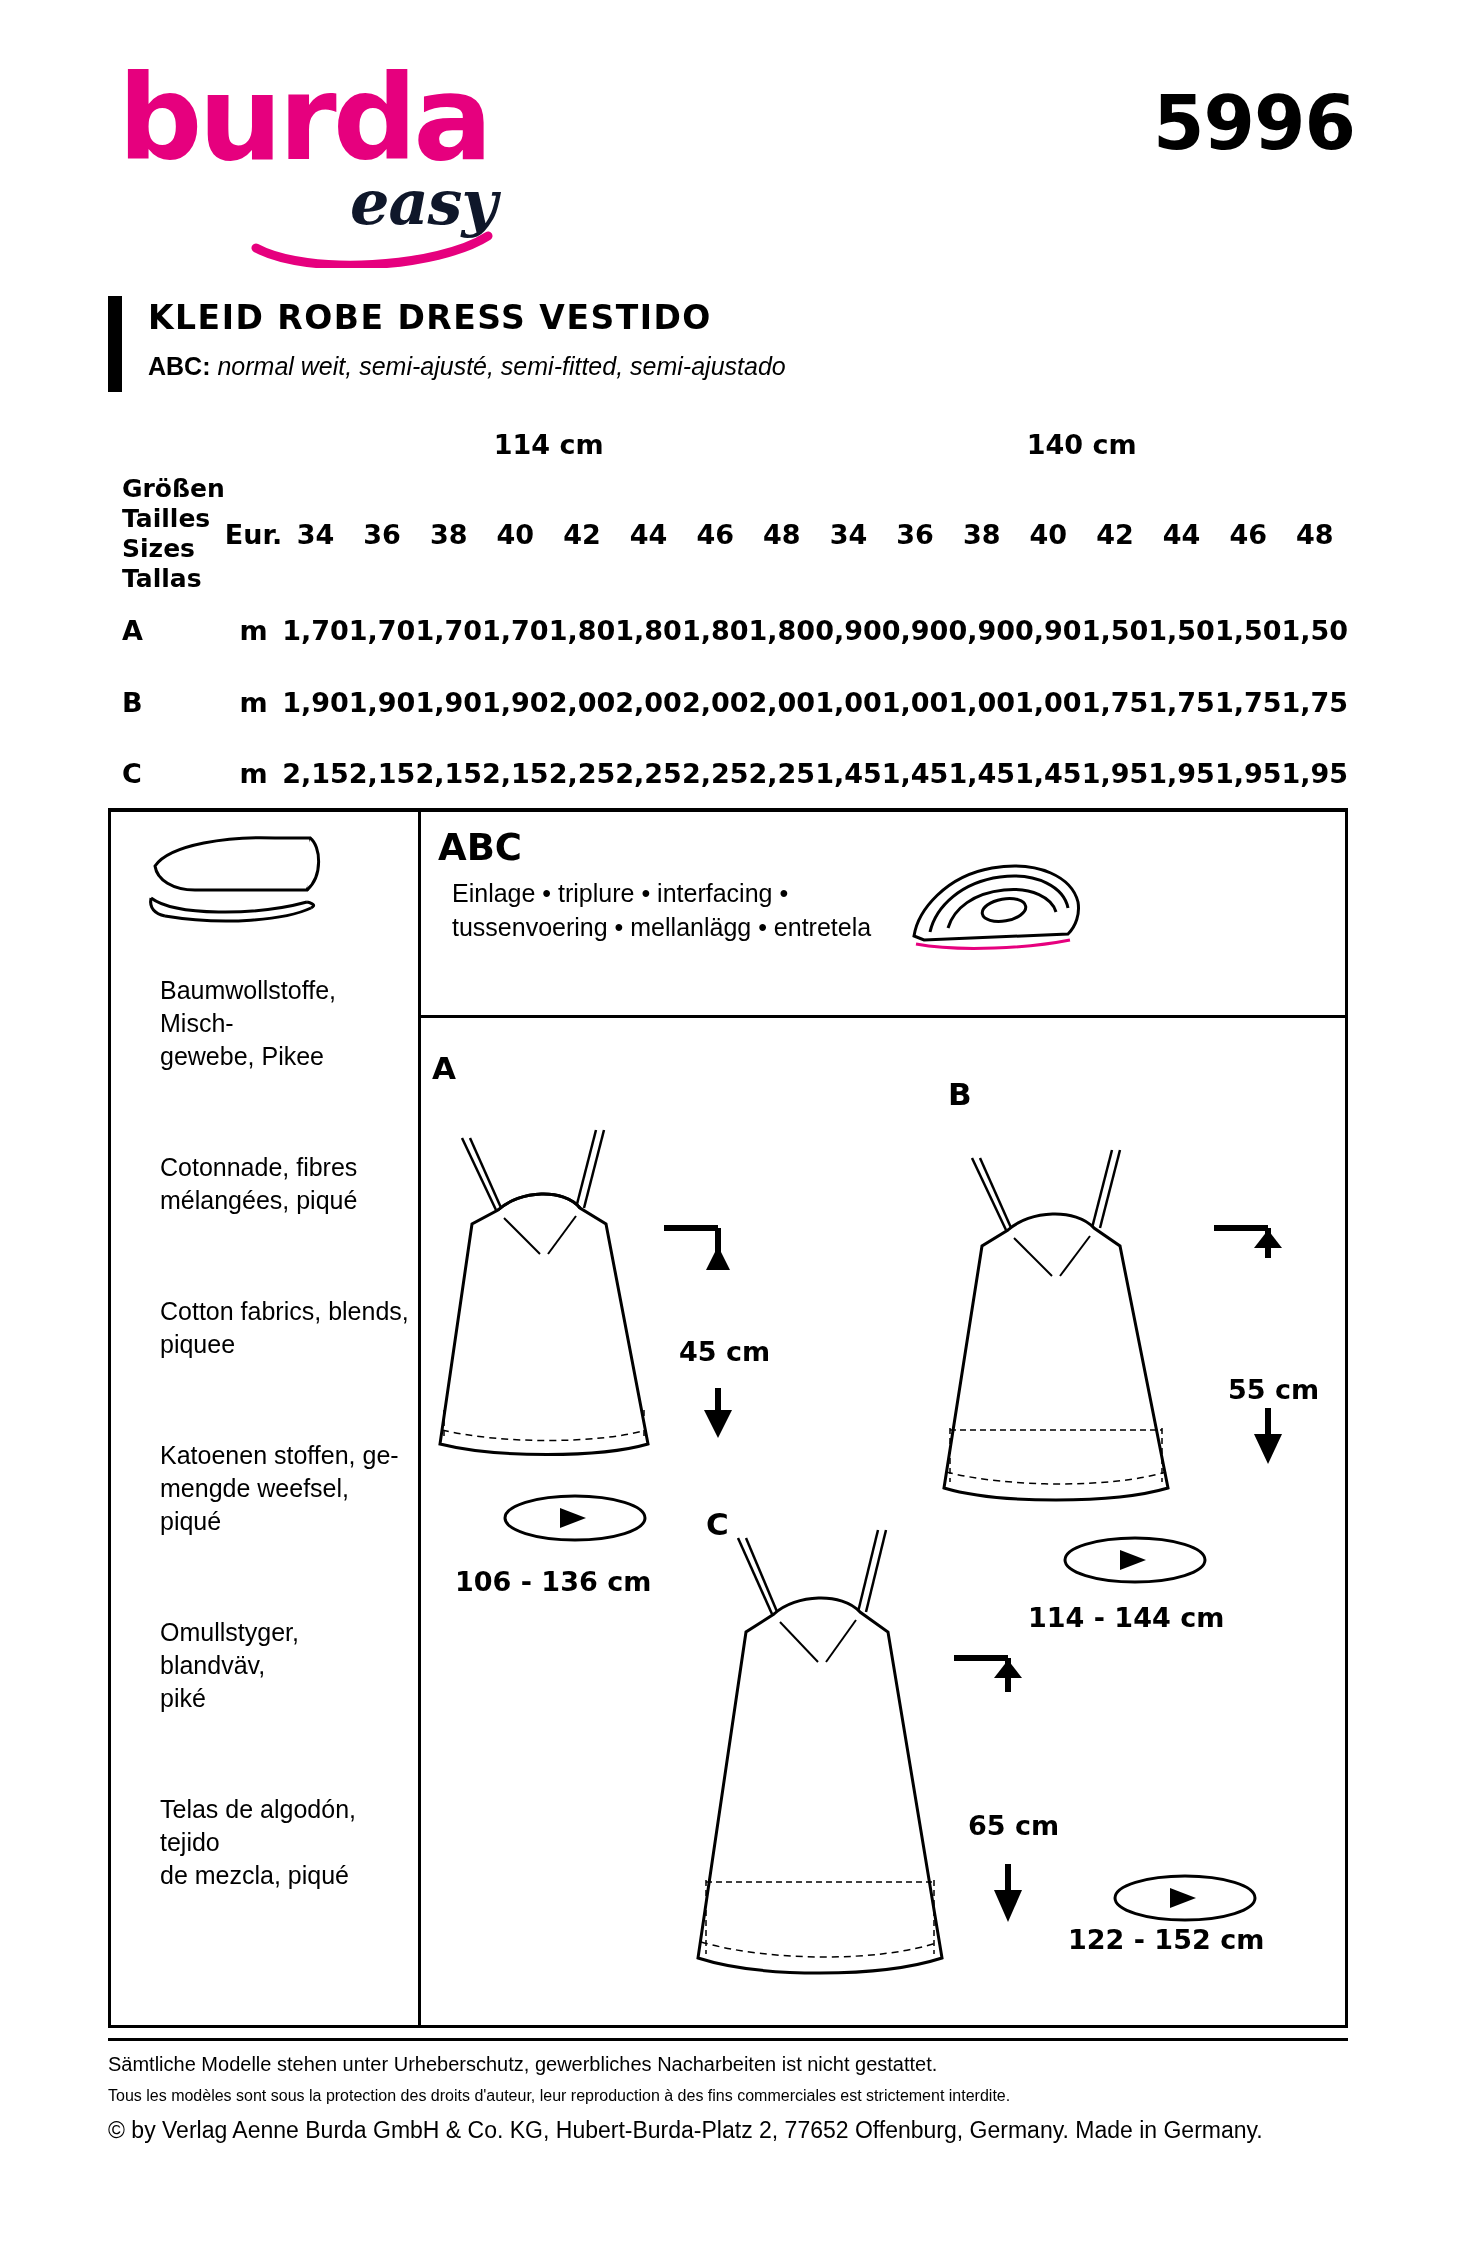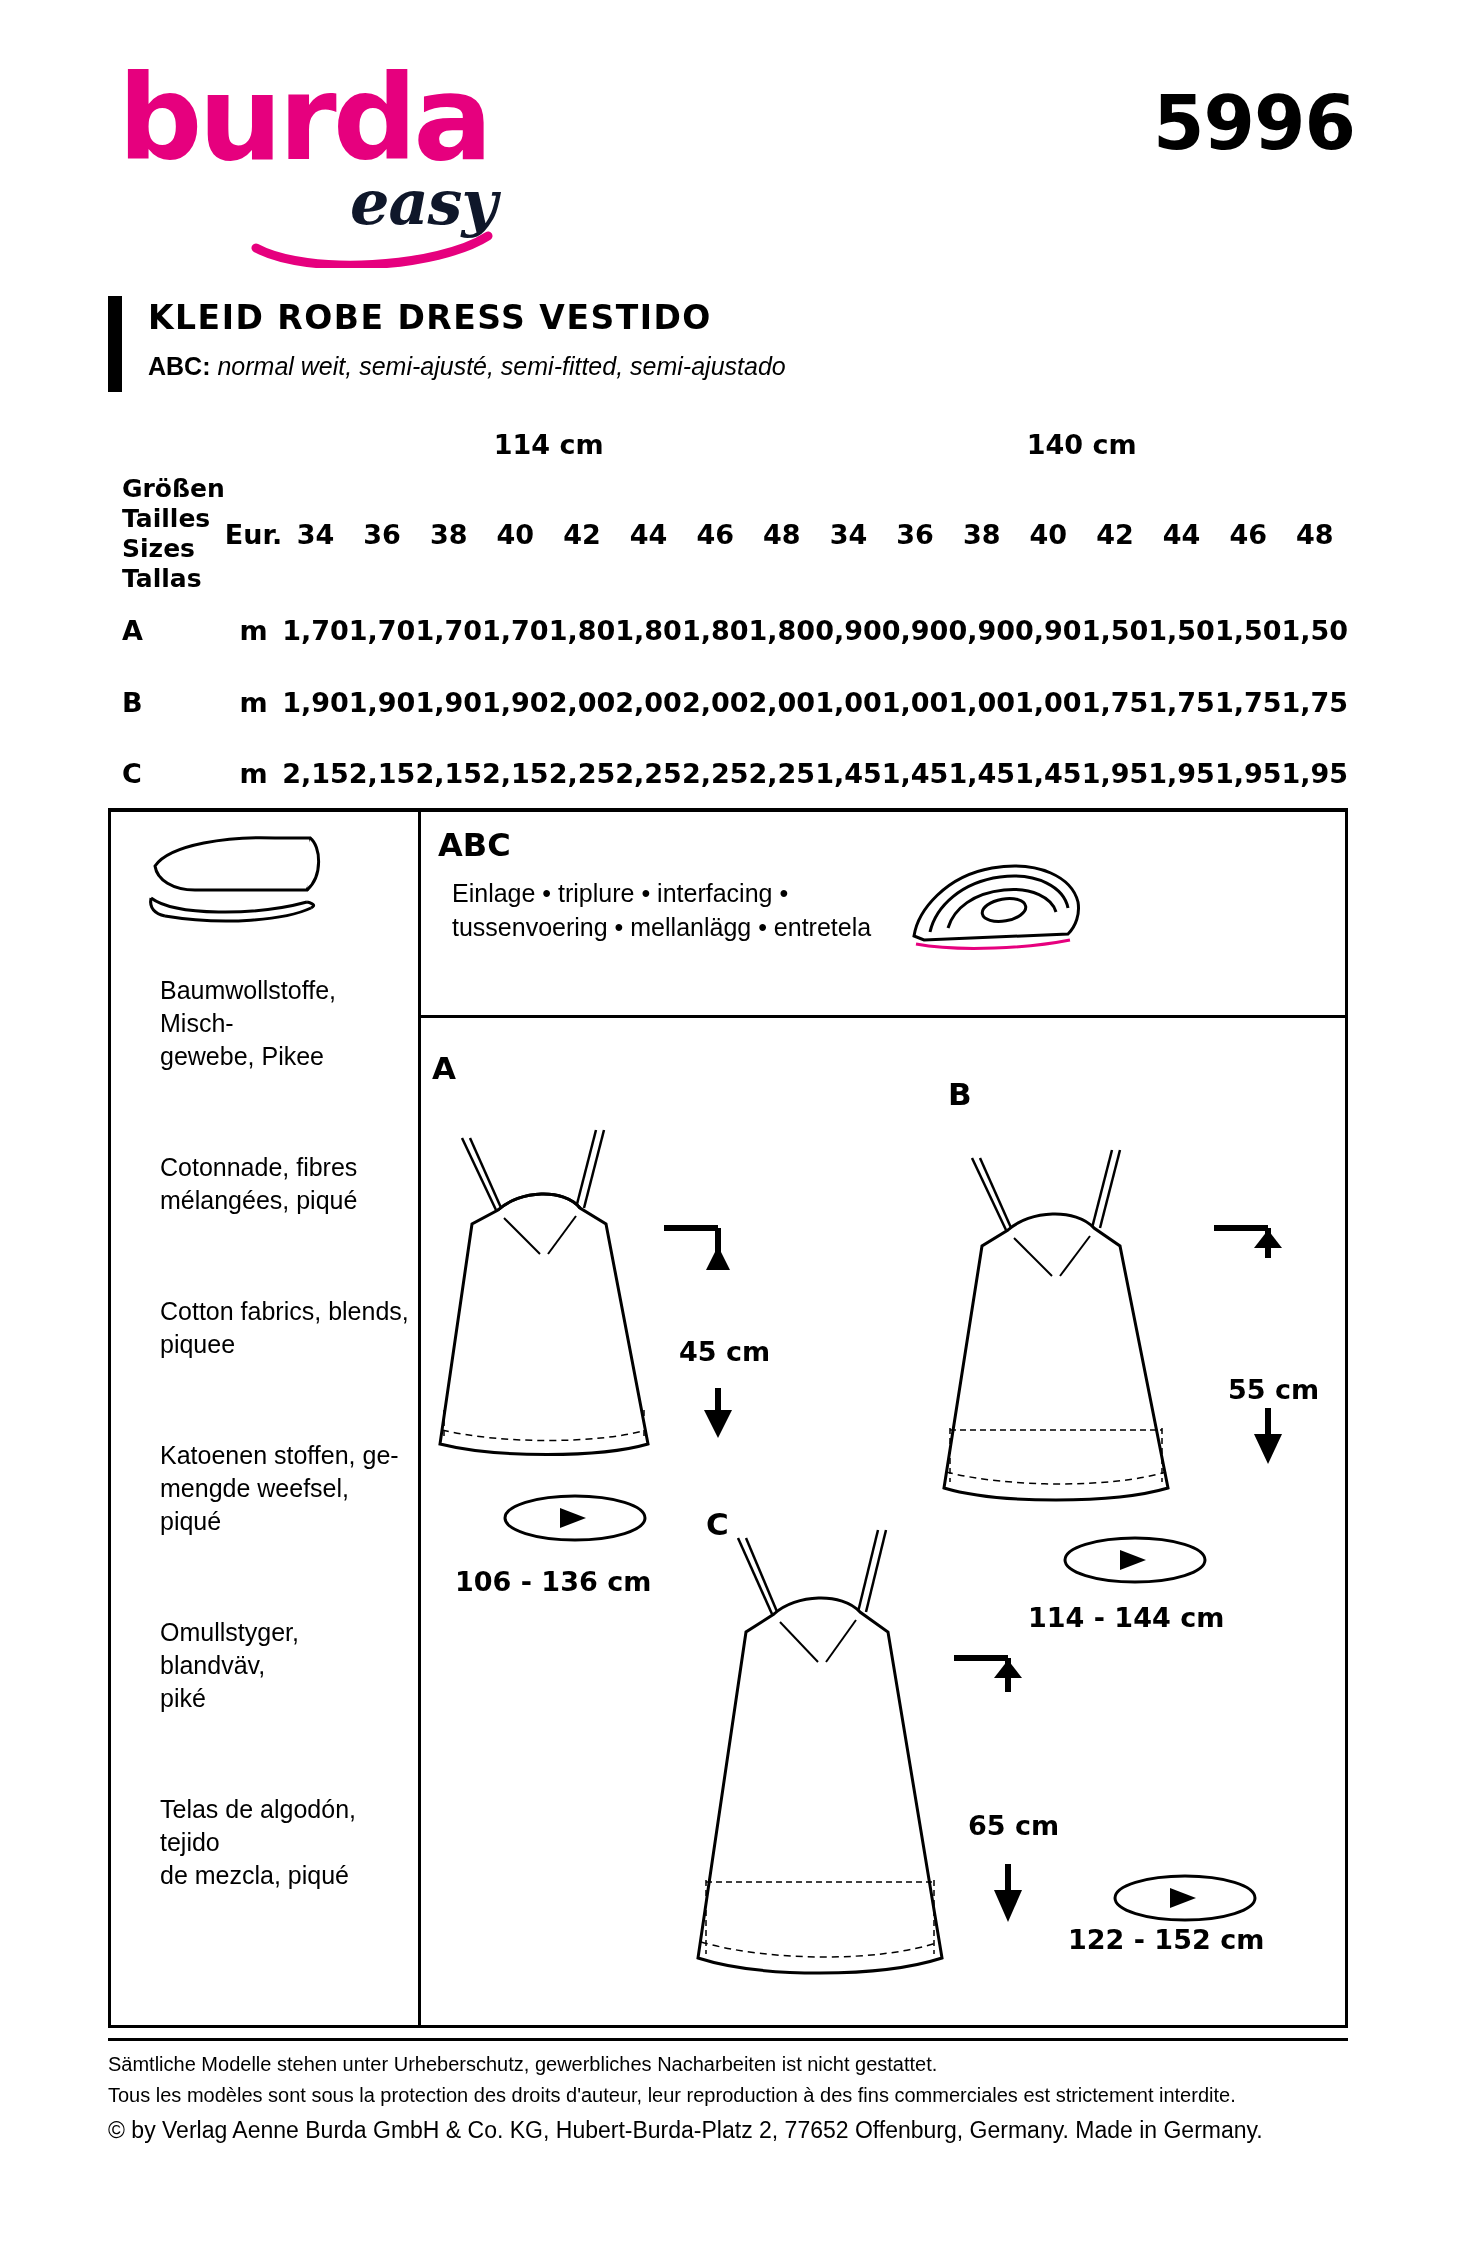--- a/index.html
+++ b/index.html
@@ -145,21 +145,21 @@
     position: absolute;
     left: 418px; top: 800px;
     width: 930px; height: 210px;
     border: 3px solid #000;
   }
   .abc-title {
     position: absolute;
     left: 438px; top: 818px;
     font-family: "DejaVu Sans", sans-serif;
     font-weight: bold;
-    font-size: 32px;
+    font-size: 37px;
   }
   .abc-text {
     position: absolute;
     left: 452px; top: 868px;
     width: 420px;
     font-size: 25px;
     line-height: 34px;
   }
   .iron {
     position: absolute;
@@ -205,21 +205,21 @@
     width: 1240px;
     margin-bottom: 10px;
   }
   .footer p {
     margin: 0 0 4px 0;
     font-size: 20px;
     line-height: 27px;
   }
   .footer p.f1 { font-size: 20px; }
   .footer p.f2 { font-size: 20px; }
-  .footer p.f3 { font-size: 20px; }
+  .footer p.f3 { font-size: 16px; }
   .footer p.f4 { font-size: 23px; margin-top: 8px; }
 
   svg { display:block; }
 </style>
 </head>
 <body>
 
 <div class="page">
 
   <div class="brand">

